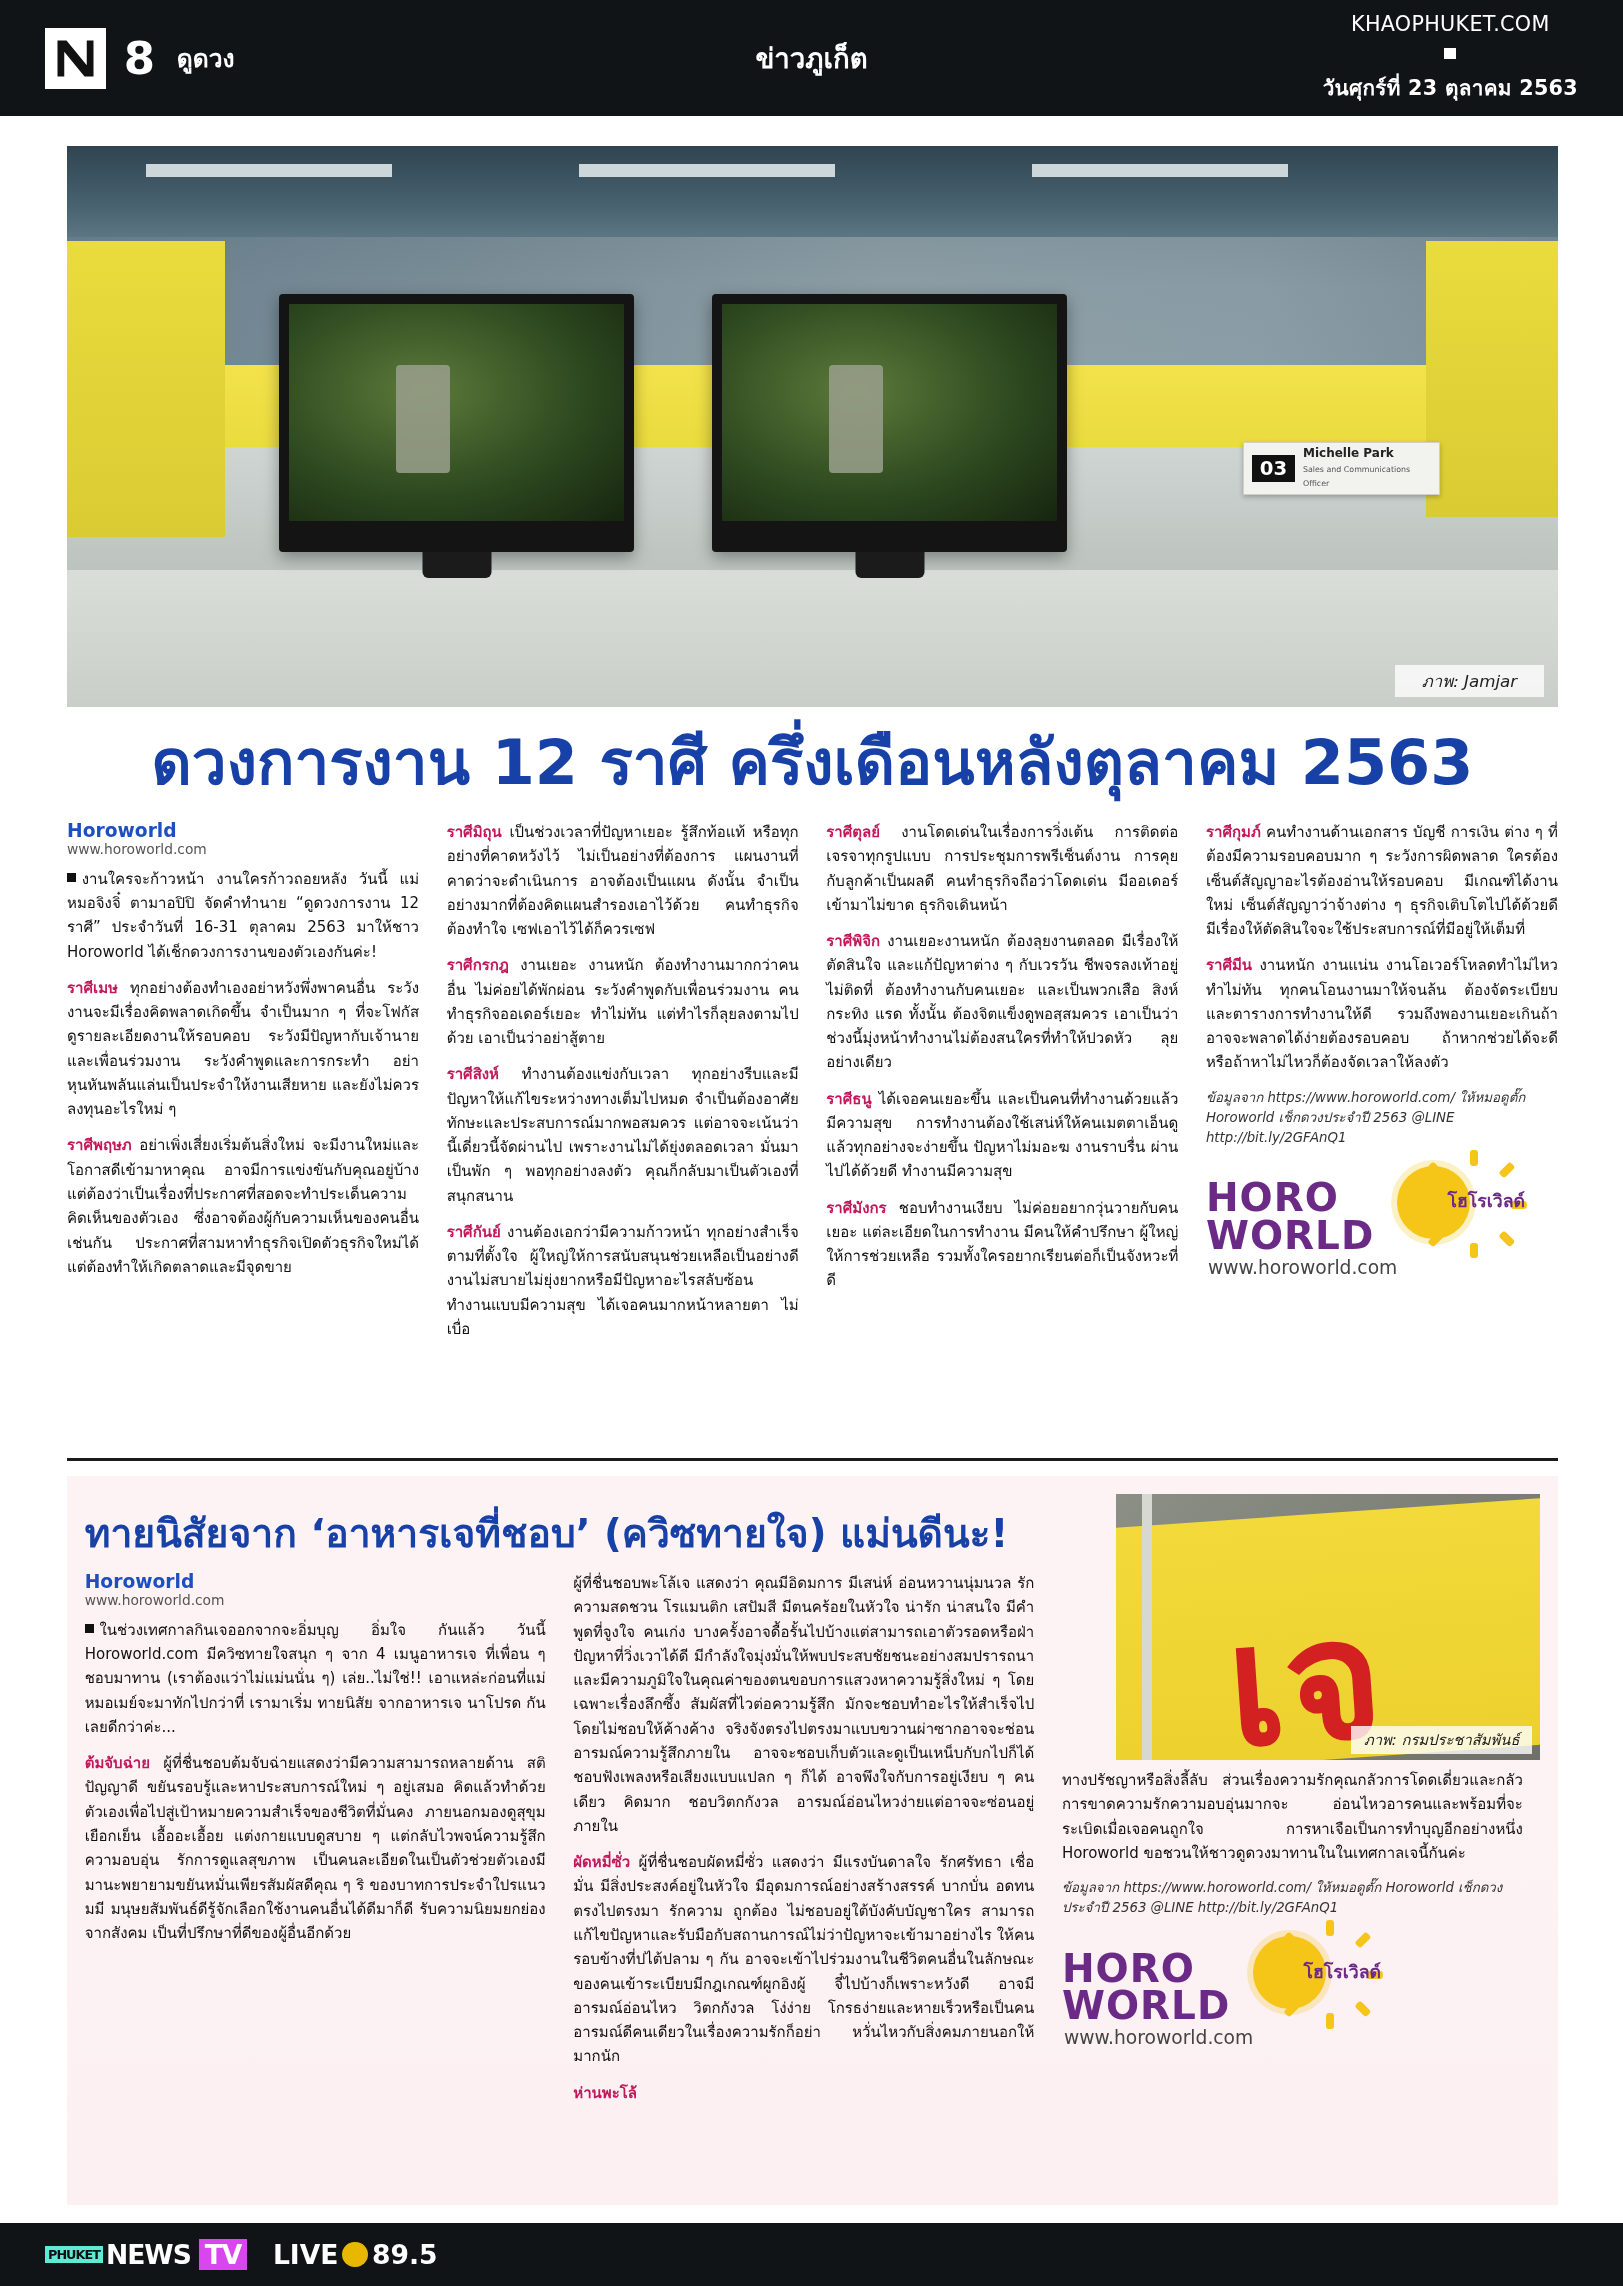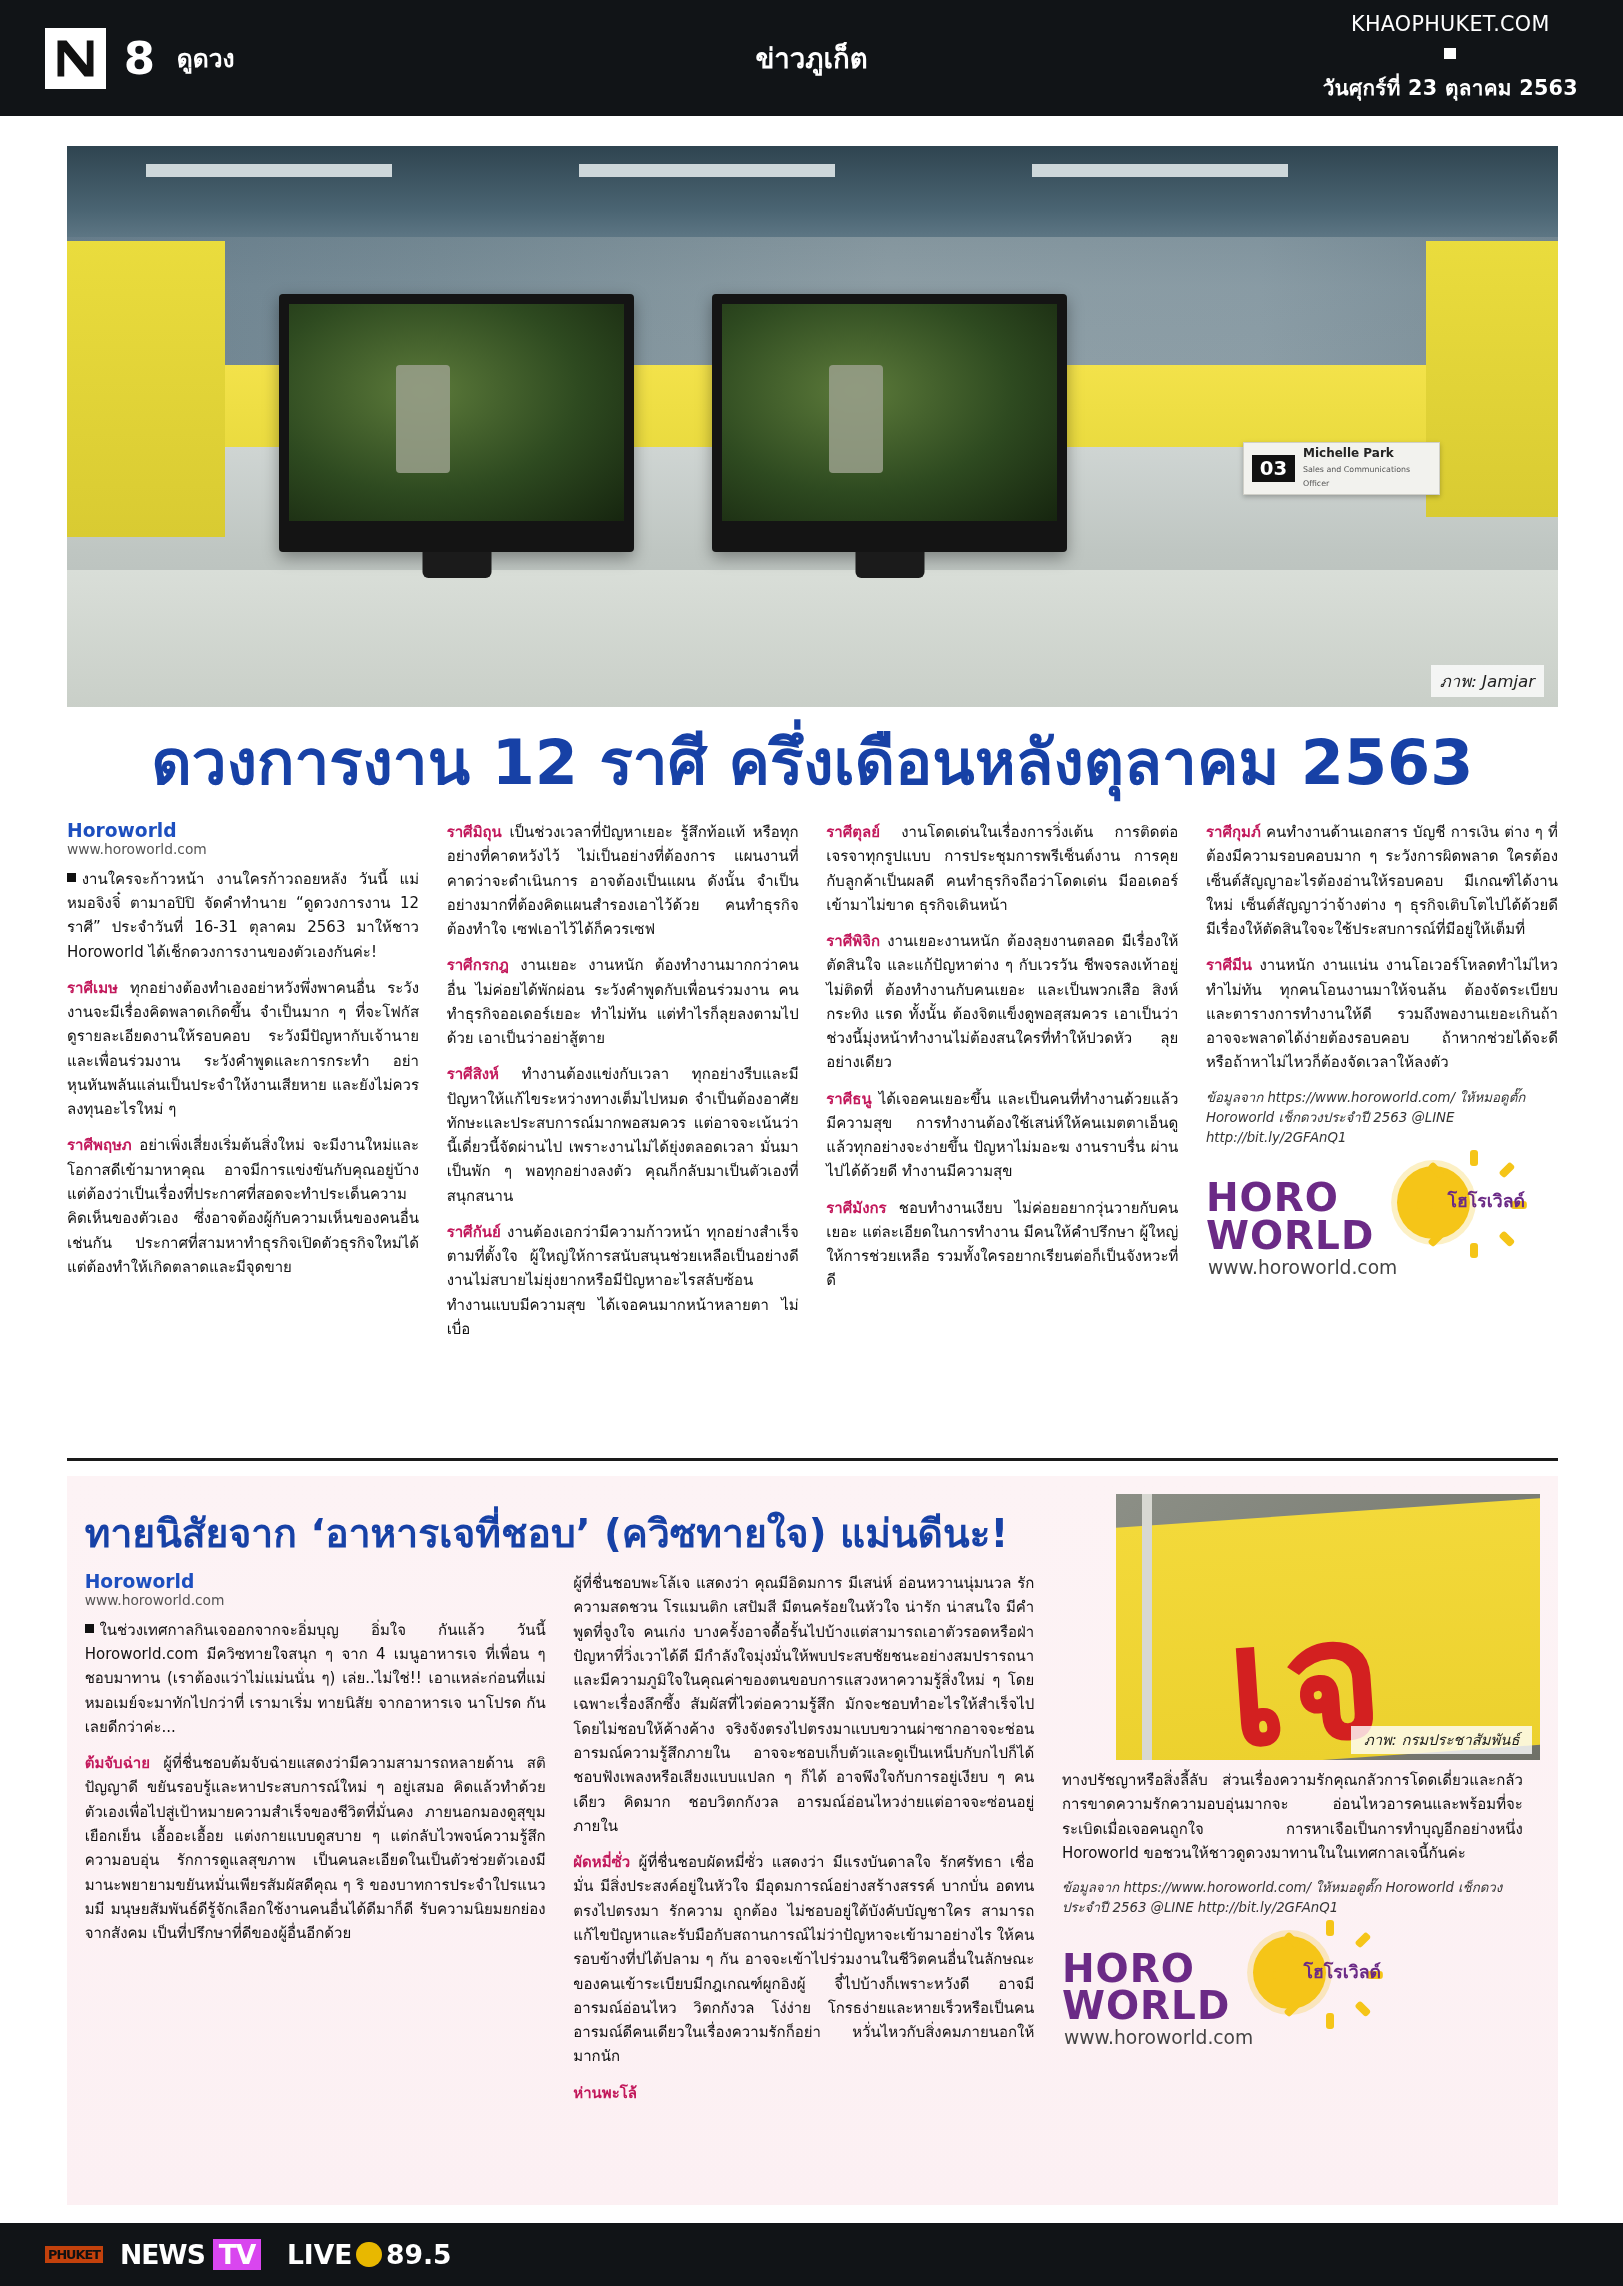--- a/index.html
+++ b/index.html
@@ -91,21 +91,21 @@
   .monitor .stand {
     position:absolute; bottom:-25.6px; left:50%; transform:translateX(-50%);
     width:69px; height:25.6px; background:#1b1b1b; border-radius:0 0 5.9px 5.9px;
   }
   .divider-panel {
     position:absolute; background:linear-gradient(180deg,#eadc3d,#d9cb32);
   }
   .photo-credit {
     position:absolute; right:13.8px; bottom:9.9px;
     background: rgba(255,255,255,.78); color:#222; font-size:16.7px;
-    padding:3px 9px; font-style:italic;
+    padding:3px 27px; font-style:italic;
   }
   .name-tag {
     position:absolute; right:118px; top:296px; width:197px; height:53px;
     background:#f2f2ee; border:1px solid #cfcfc8; display:flex; align-items:center;
     padding:3.9px 7.9px; gap:7.9px; box-shadow:0 2px 4.9px rgba(0,0,0,.25);
   }
   .name-tag .num {
     background:#111; color:#fff; font-size:19.7px; font-weight:bold;
     padding:2px 7.9px;
   }
@@ -187,21 +187,21 @@
   .sec2-col { width:461px; }
   .sec2-col.c3 { padding-top:197px; }
 
   
   .footer {
     position:absolute; left:0; bottom:0; width:1623px; height:63px; background:#111417;
     display:flex; align-items:center; gap:25.6px; padding-left:45px;
   }
   .f-logo1 { color:#fff; font-weight:bold; font-size:26.6px; letter-spacing:-1px; display:flex; align-items:center;}
   .f-logo1 .tv { background:#d946ef; padding:0 5.9px; margin-left:8px; }
-  .f-logo1 .pre { font-size:12.8px; background:#c2410c; color:#111; padding:1px 3px; margin-right:17px;}
+  .f-logo1 .pre { font-size:12.8px; background:#5eead4; color:#111; padding:1px 3px; margin-right:3px;}
   .f-logo2 { color:#fff; font-weight:bold; font-size:26.6px; display:flex; align-items:center; gap:3.9px;}
   .f-logo2 .circ { width:25.6px; height:25.6px; border-radius:50%; background:#e8b800; display:inline-block;}
   .f-num { color:#fff; font-size:26.6px; font-weight:bold; }
 </style>
 </head>
 <body>
 
 <div class="page">
 
   <div class="masthead">

